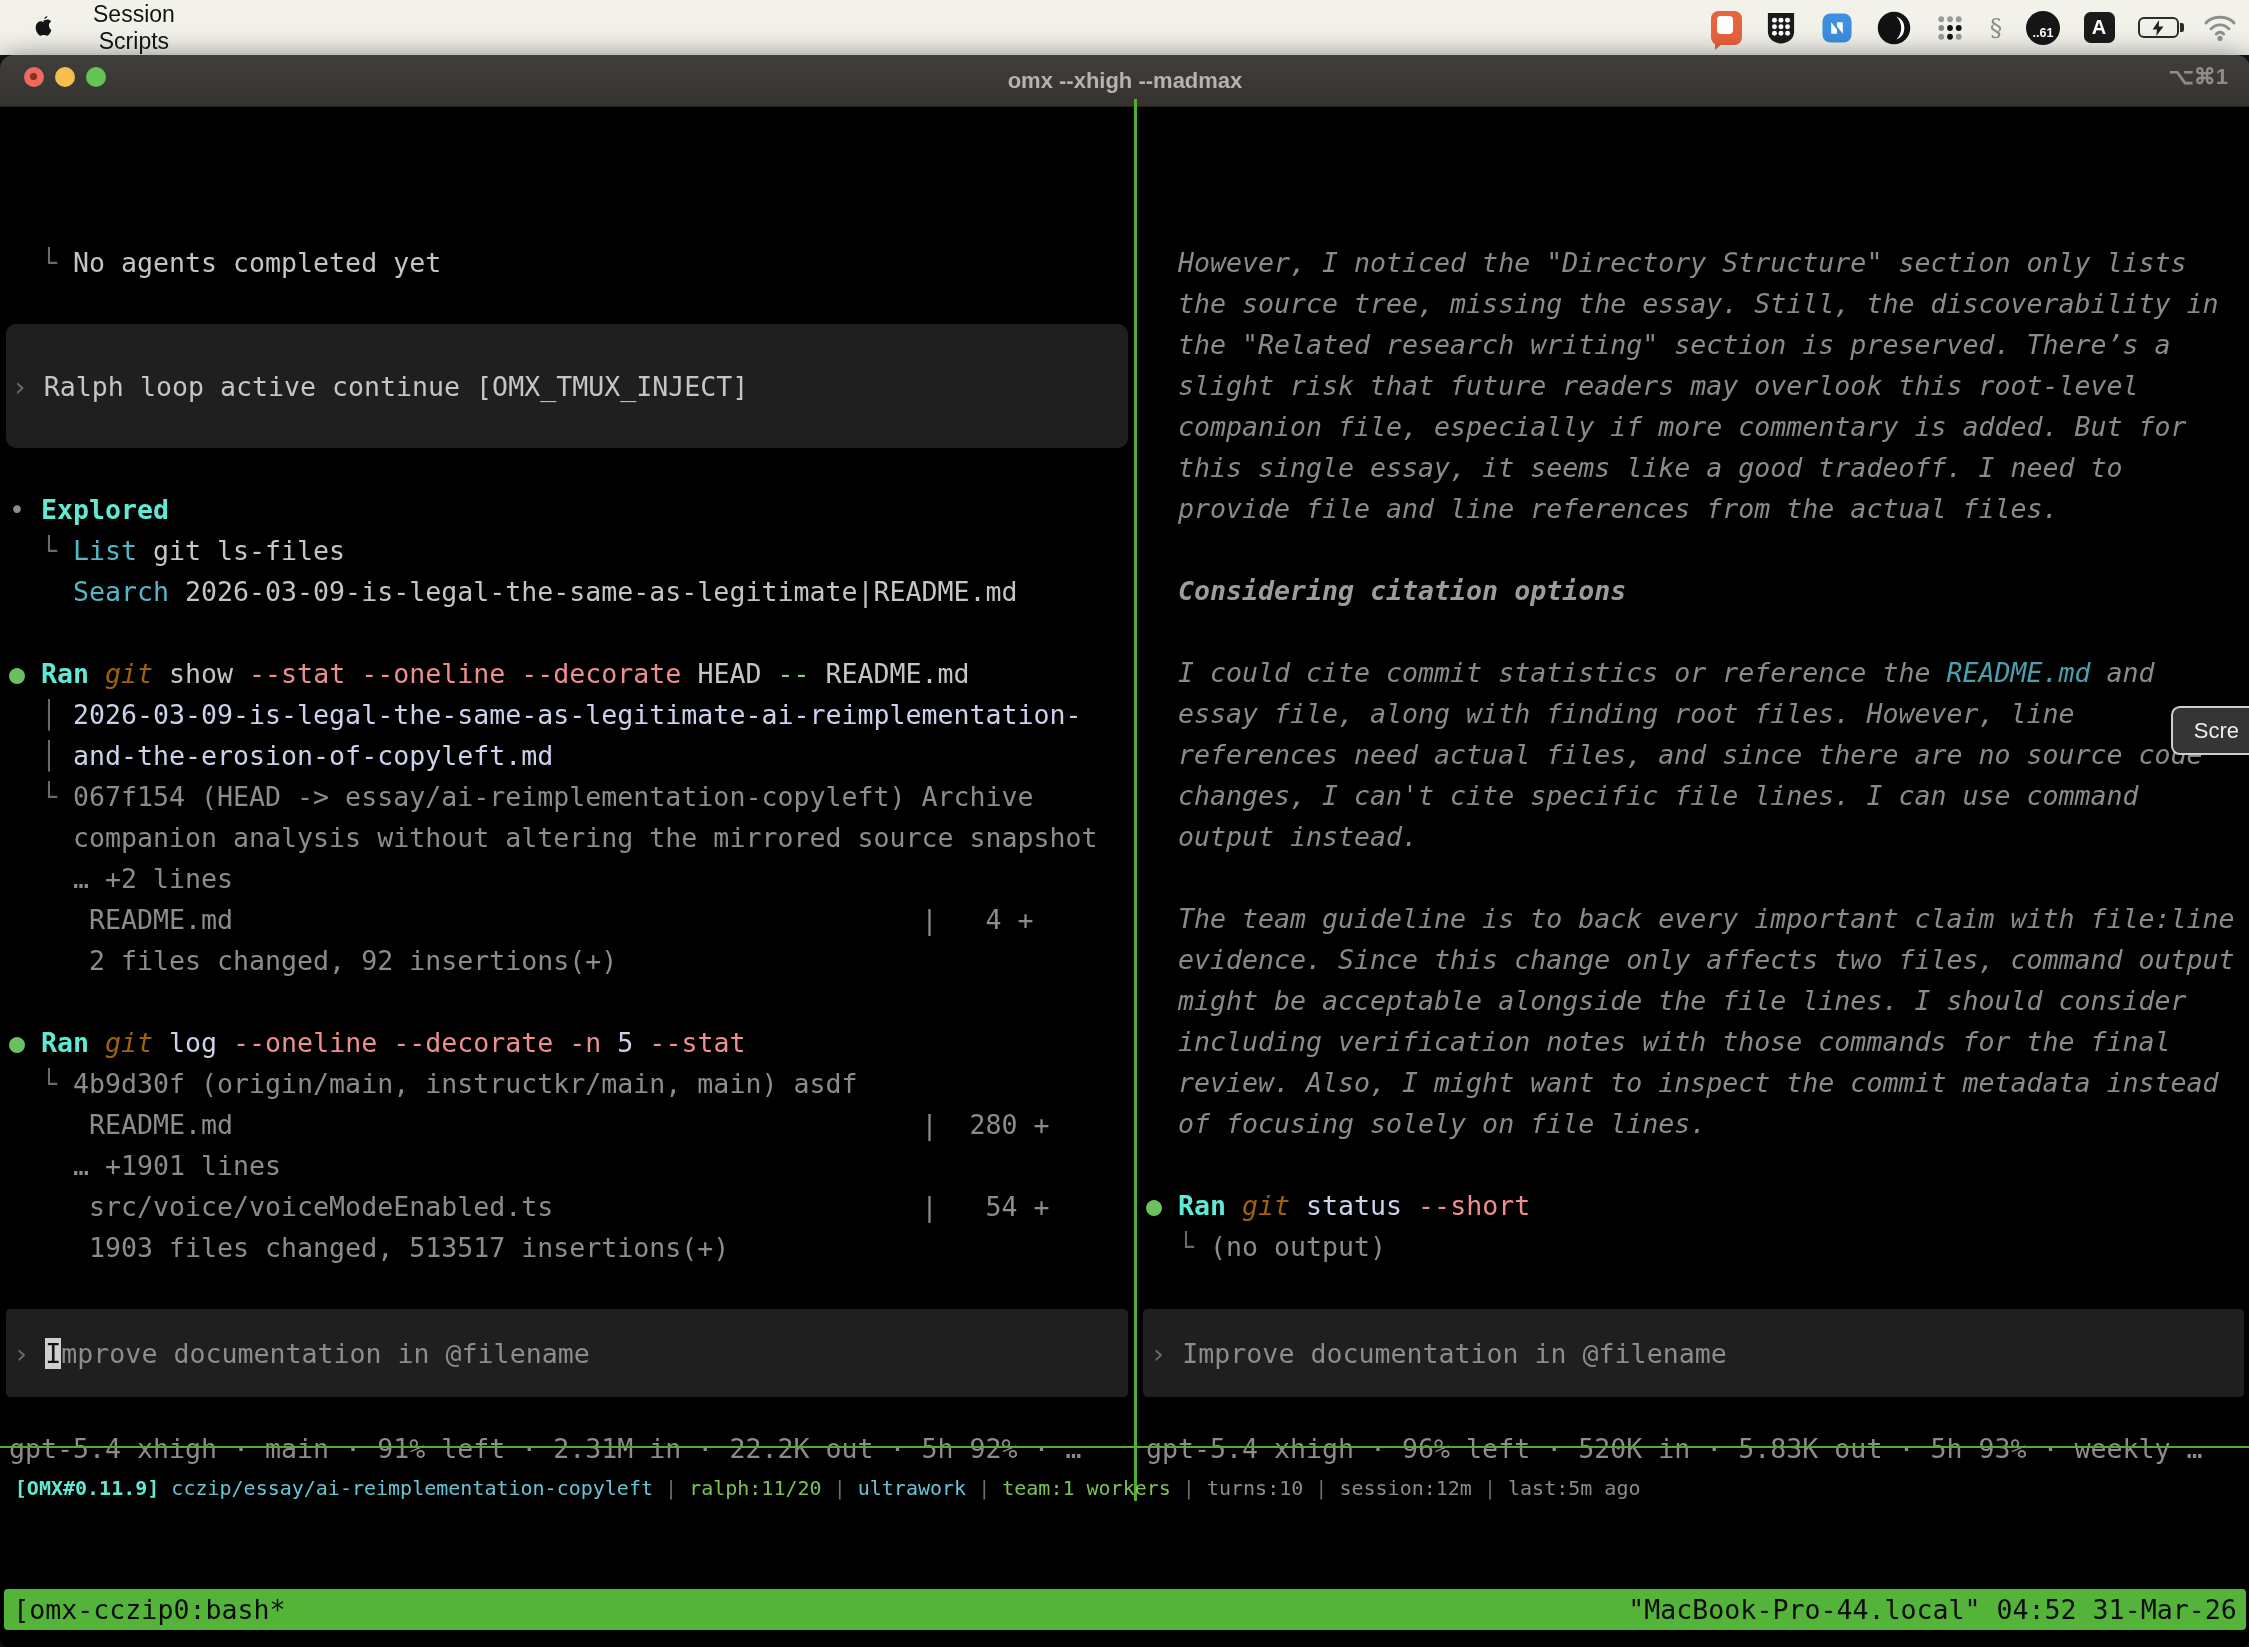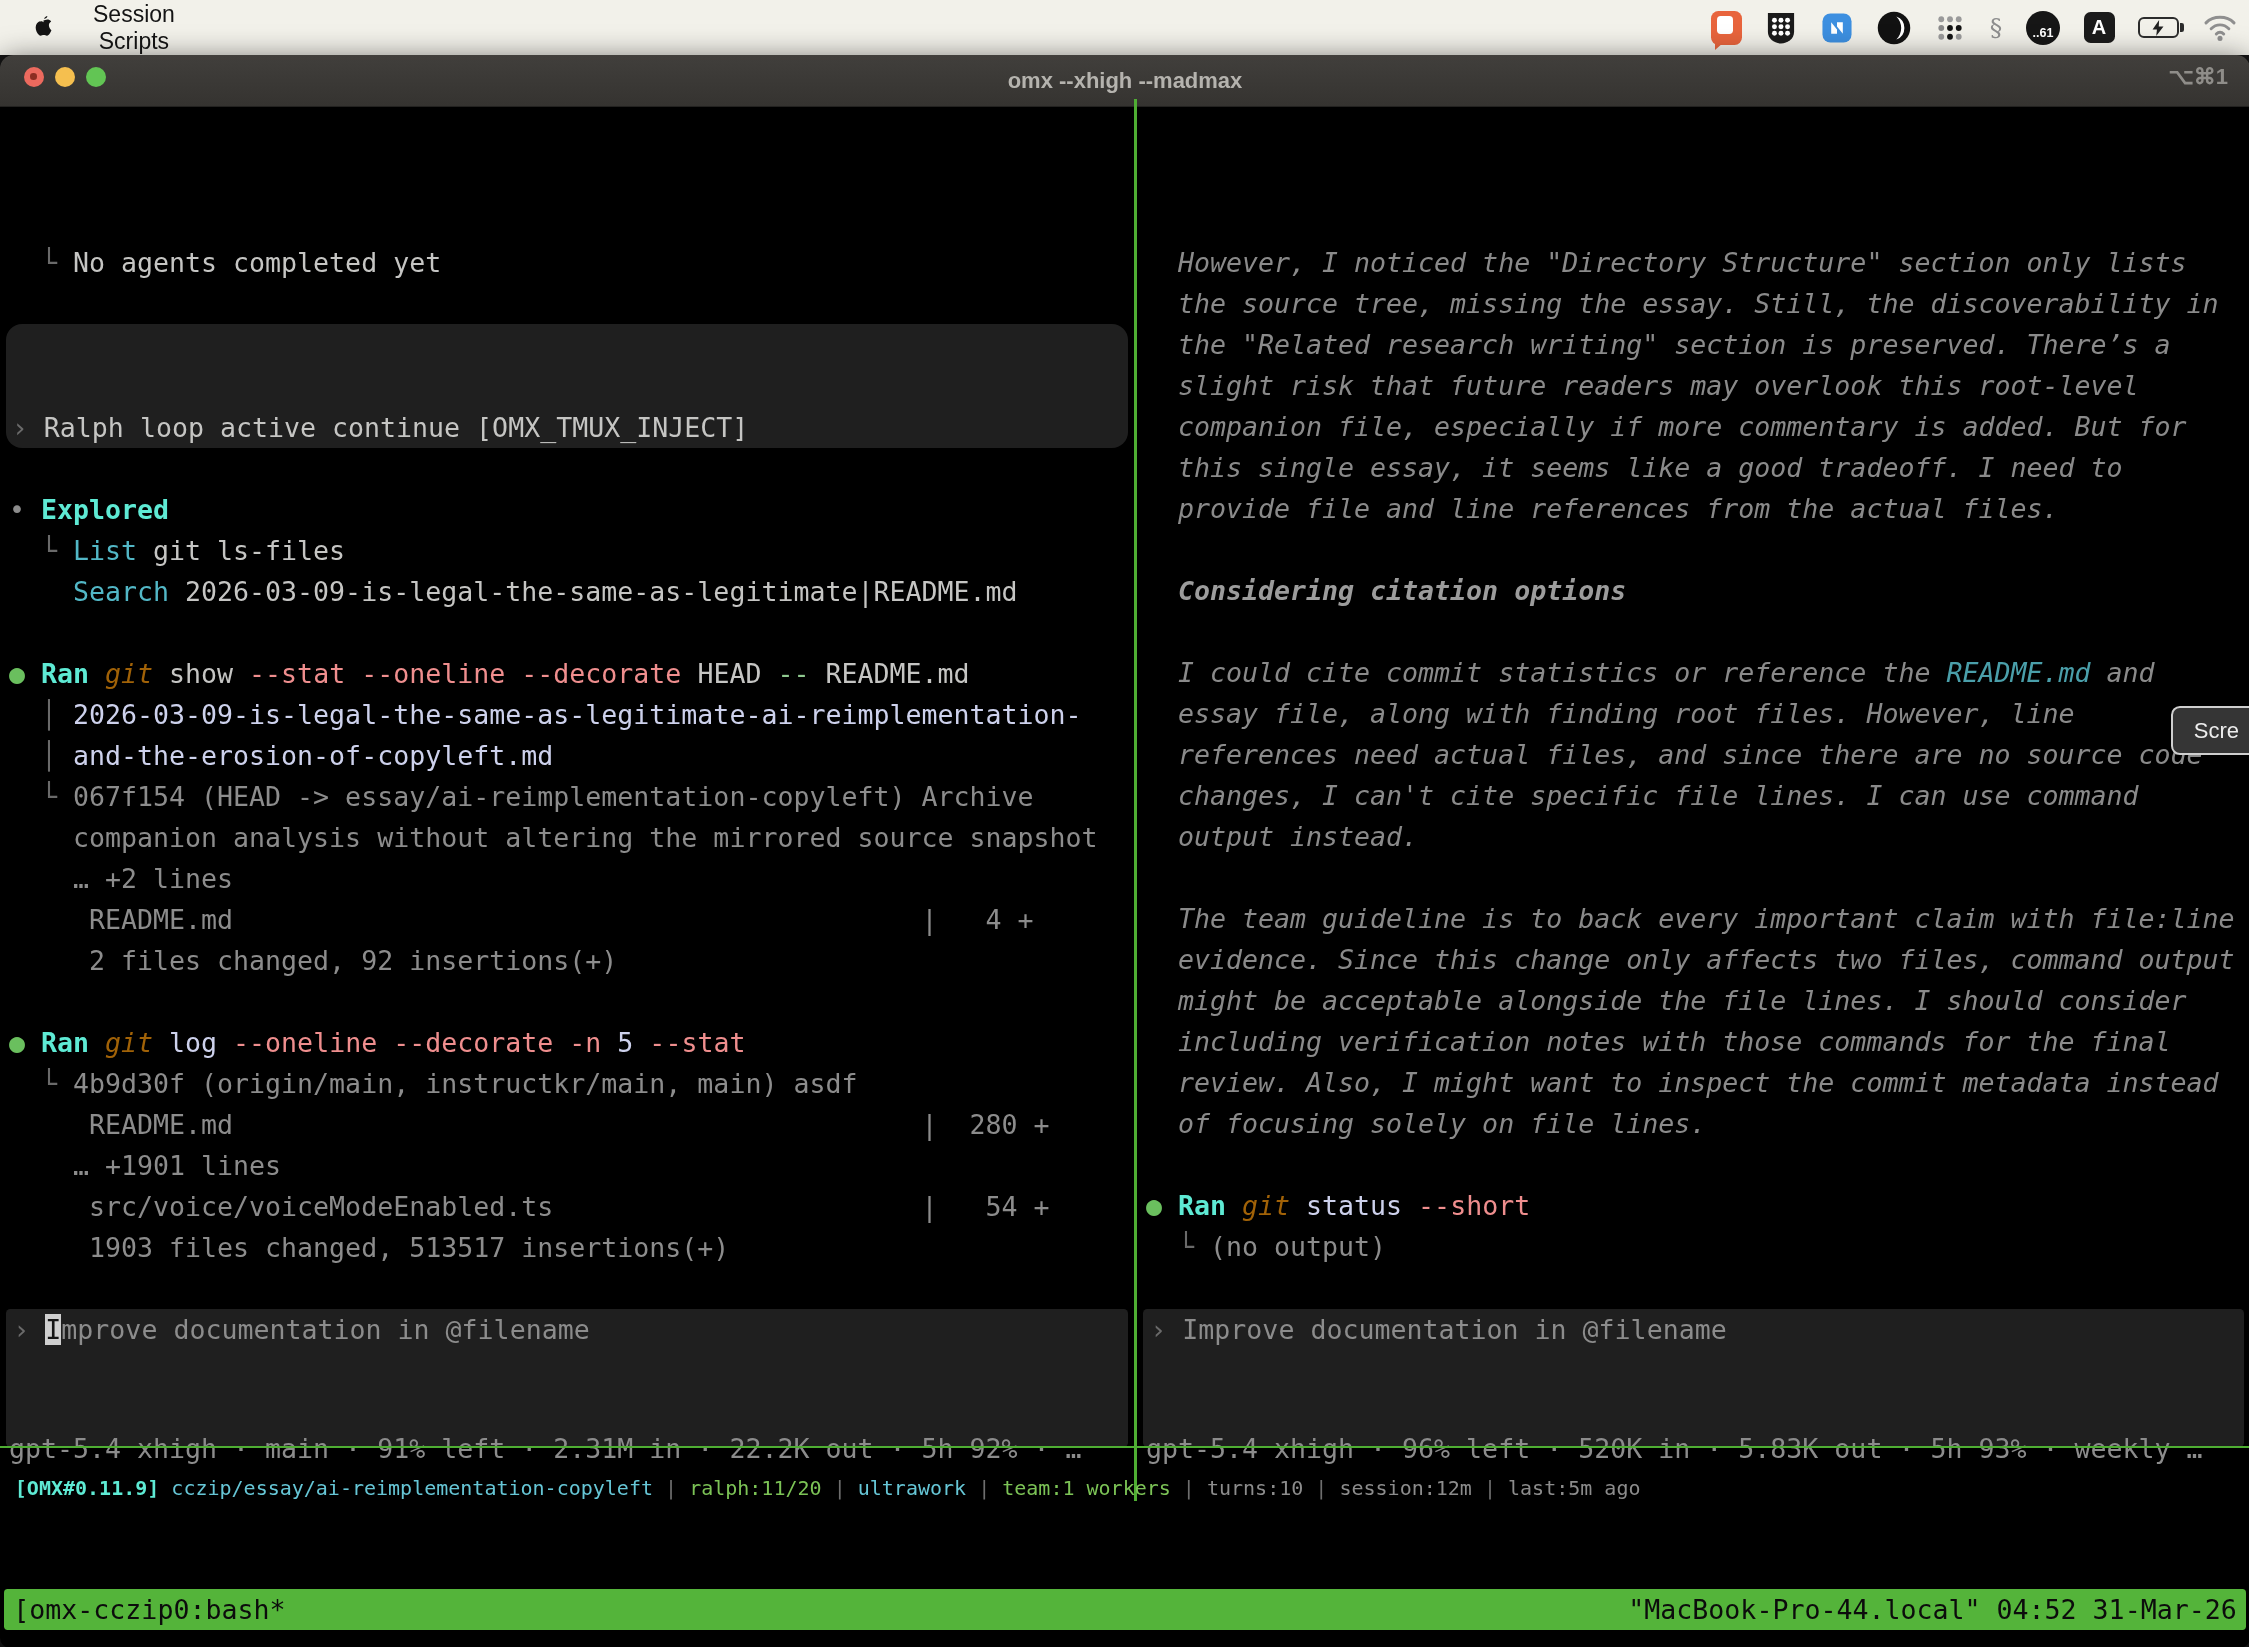--- a/index.html
+++ b/index.html
@@ -36,24 +36,24 @@
   .tl-yellow{background:#f5bf4f;}
   .tl-green{background:#62c554;}
   .shortcut{position:absolute;right:22px;top:0;height:43px;display:flex;align-items:center;color:#8f8d89;font-size:22px;font-weight:bold;}
   
   .pane{position:absolute;top:44px;height:1402px;overflow:hidden;padding:61px 0 0 8.9px;
     font-family:"DejaVu Sans Mono",monospace;font-size:26.6px;line-height:41px;white-space:pre;
     font-variant-ligatures:none;color:#8c8c8c;}
   #left-pane{left:0;width:1134px;}
   #right-pane{left:1137px;width:1113px;}
   .tl-line{height:41px;}
-  .inject-box{background:#1f1f1f;border-radius:16px;height:124px;margin-left:-3px;margin-right:5.9px;
-    display:flex;align-items:flex-end;padding-left:5.9px;}
-  .input-box{position:absolute;left:5.9px;right:5.9px;top:1210px;height:138px;background:#1f1f1f;border-radius:4.4px;
-    display:flex;align-items:flex-start;padding-left:7.4px;}
+  .inject-box{background:#1f1f1f;border-radius:10px;height:124px;margin-left:-3px;margin-right:5.9px;
+    display:flex;align-items:center;padding-left:5.9px;}
+  .input-box{position:absolute;left:5.9px;right:5.9px;top:1210px;height:88px;background:#1f1f1f;border-radius:4.4px;
+    display:flex;align-items:center;padding-left:7.4px;}
   .status-line{position:absolute;left:8.9px;top:1329px;height:41px;color:#8c8c8c;}
   
   .g{color:#8c8c8c;} .dim{color:#6a6a6a;} .lt{color:#c5c5c3;}
   .wb{color:#5eead4;font-weight:bold;} .cy{color:#52b7c6;} .bl{color:#a16207;font-style:italic;}
   .sal{color:#ef8e8e;} .lav{color:#cdd1ec;} .grn{color:#6abf5e;} .grn2{color:#8fc98f;}
   .shA{color:#525252;font-weight:bold;} .shB{color:#d2d2d2;font-weight:bold;}
   .gi{color:#8a8a8a;font-style:italic;} .hi{color:#9c9c9c;font-style:italic;font-weight:bold;}
   .ti{color:#4a9faa;font-style:italic;} .gb{color:#7cc356;} .sep{color:#6e6e6e;}
   .cyb{color:#66c6d6;} .cur{background:#cfcfcf;color:#141414;}
   

